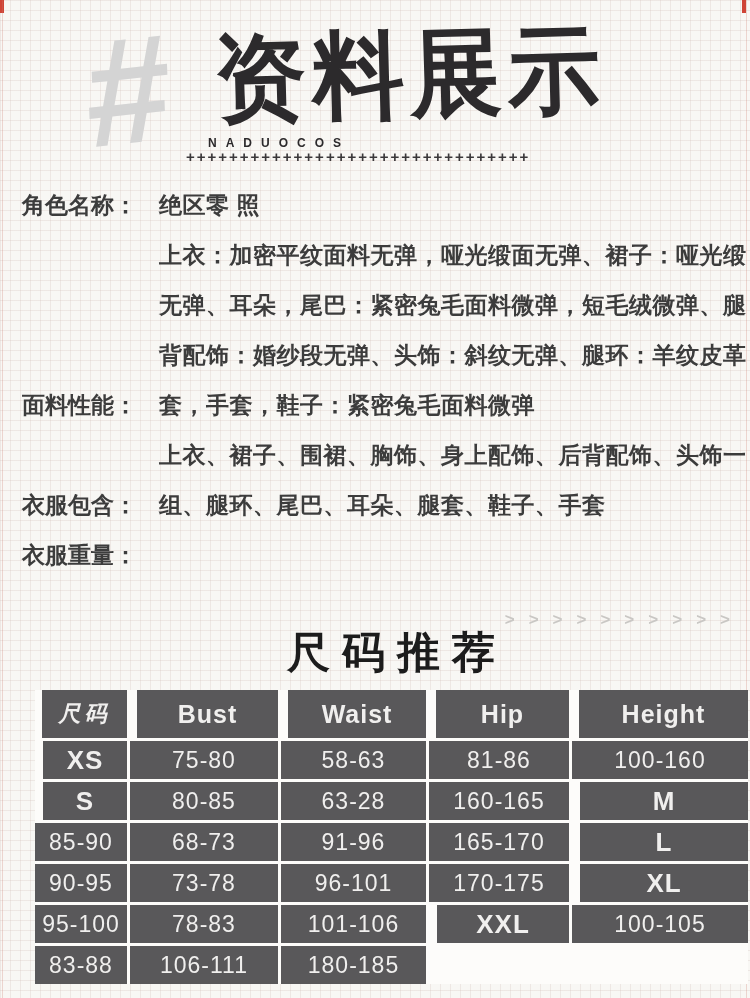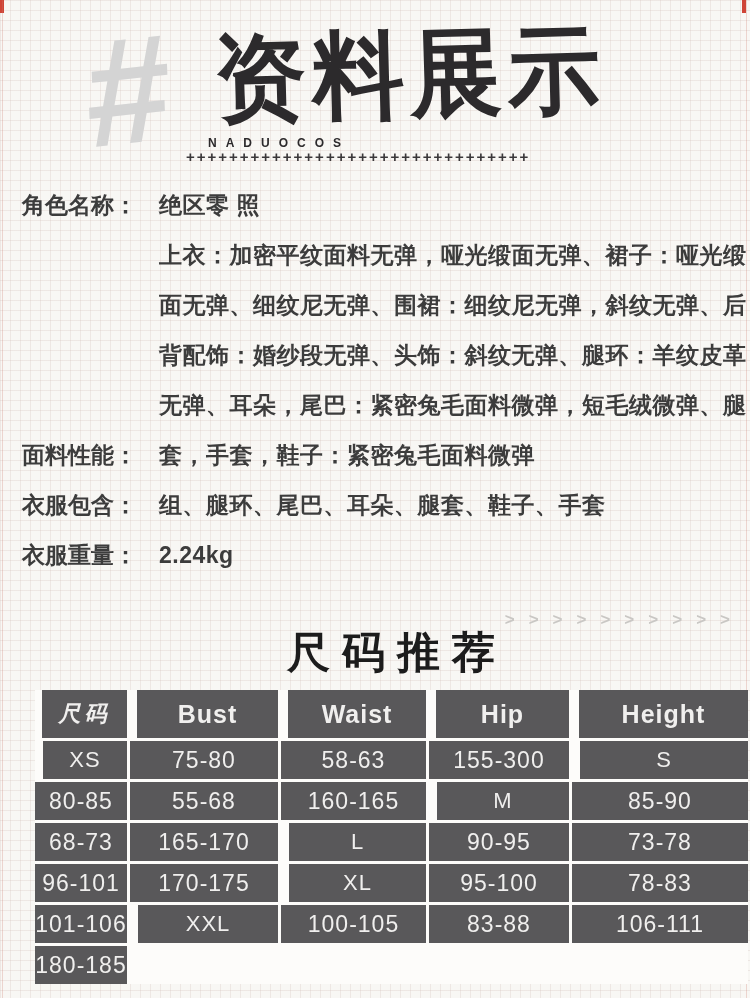--- a/index.html
+++ b/index.html
@@ -96,21 +96,21 @@
     background:#59585a;
     display:flex;align-items:center;justify-content:center;
     color:#f0efee;
   }
   .th{font-size:25px;font-weight:bold;letter-spacing:1px;margin-left:7px;}
   .th-size{
     font-family:"Liberation Serif","DejaVu Serif",serif;
     font-style:italic;font-size:22px;font-weight:bold;letter-spacing:4px;
   }
   .td{font-size:23px;letter-spacing:1px;}
-  .td-size{font-weight:normal;font-size:22px;margin-left:8px;}
+  .td-size{font-weight:bold;font-size:26px;margin-left:8px;}
 </style>
 </head>
 <body>
 
 <div class="page">
 
   <div class="corner-mark left"></div>
   <div class="corner-mark right"></div>
   <div class="edge-line left"></div>
   <div class="edge-line right"></div>
@@ -124,60 +124,59 @@
       <div class="info-row">
         <div class="info-label">角色名称：</div>
         <div class="info-value">
           <div class="info-line">绝区零 照</div>
         </div>
       </div>
       <div class="info-row">
         <div class="info-label">面料性能：</div>
         <div class="info-value">
           <div class="info-line">上衣：加密平纹面料无弹，哑光缎面无弹、裙子：哑光缎</div>
-          <div class="info-line">面无弹、细纹尼无弹、围裙：细纹尼无弹，斜纹无弹、后</div>
+          <div class="info-line">无弹、耳朵，尾巴：紧密兔毛面料微弹，短毛绒微弹、腿</div>
           <div class="info-line">背配饰：婚纱段无弹、头饰：斜纹无弹、腿环：羊纹皮革</div>
-          <div class="info-line">无弹、耳朵，尾巴：紧密兔毛面料微弹，短毛绒微弹、腿</div>
           <div class="info-line">套，手套，鞋子：紧密兔毛面料微弹</div>
         </div>
       </div>
       <div class="info-row">
         <div class="info-label">衣服包含：</div>
         <div class="info-value">
+          <div class="info-line">上衣、裙子、围裙、胸饰、身上配饰、后背配饰、头饰一</div>
           <div class="info-line">组、腿环、尾巴、耳朵、腿套、鞋子、手套</div>
         </div>
       </div>
       <div class="info-row">
         <div class="info-label">衣服重量：</div>
-        <div class="info-value">
-          <div class="info-line">2.24kg</div>
-        </div>
       </div>
     </div>
 
   <div class="chevron-row">&gt;&gt;&gt;&gt;&gt;&gt;&gt;&gt;&gt;&gt;</div>
   <div class="size-heading">尺码推荐</div>
 
   <div class="size-table">
       <div class="cell th th-size">尺码</div>
       <div class="cell th">Bust</div>
       <div class="cell th">Waist</div>
       <div class="cell th">Hip</div>
       <div class="cell th">Height</div>
       <div class="cell td td-size">XS</div>
       <div class="cell td">75-80</div>
       <div class="cell td">58-63</div>
-      <div class="cell td">155-300</div>
+      <div class="cell td">81-86</div>
+      <div class="cell td">100-160</div>
       <div class="cell td td-size">S</div>
       <div class="cell td">80-85</div>
-      <div class="cell td">55-68</div>
+      <div class="cell td">63-28</div>
       <div class="cell td">160-165</div>
       <div class="cell td td-size">M</div>
       <div class="cell td">85-90</div>
       <div class="cell td">68-73</div>
+      <div class="cell td">91-96</div>
       <div class="cell td">165-170</div>
       <div class="cell td td-size">L</div>
       <div class="cell td">90-95</div>
       <div class="cell td">73-78</div>
       <div class="cell td">96-101</div>
       <div class="cell td">170-175</div>
       <div class="cell td td-size">XL</div>
       <div class="cell td">95-100</div>
       <div class="cell td">78-83</div>
       <div class="cell td">101-106</div>

